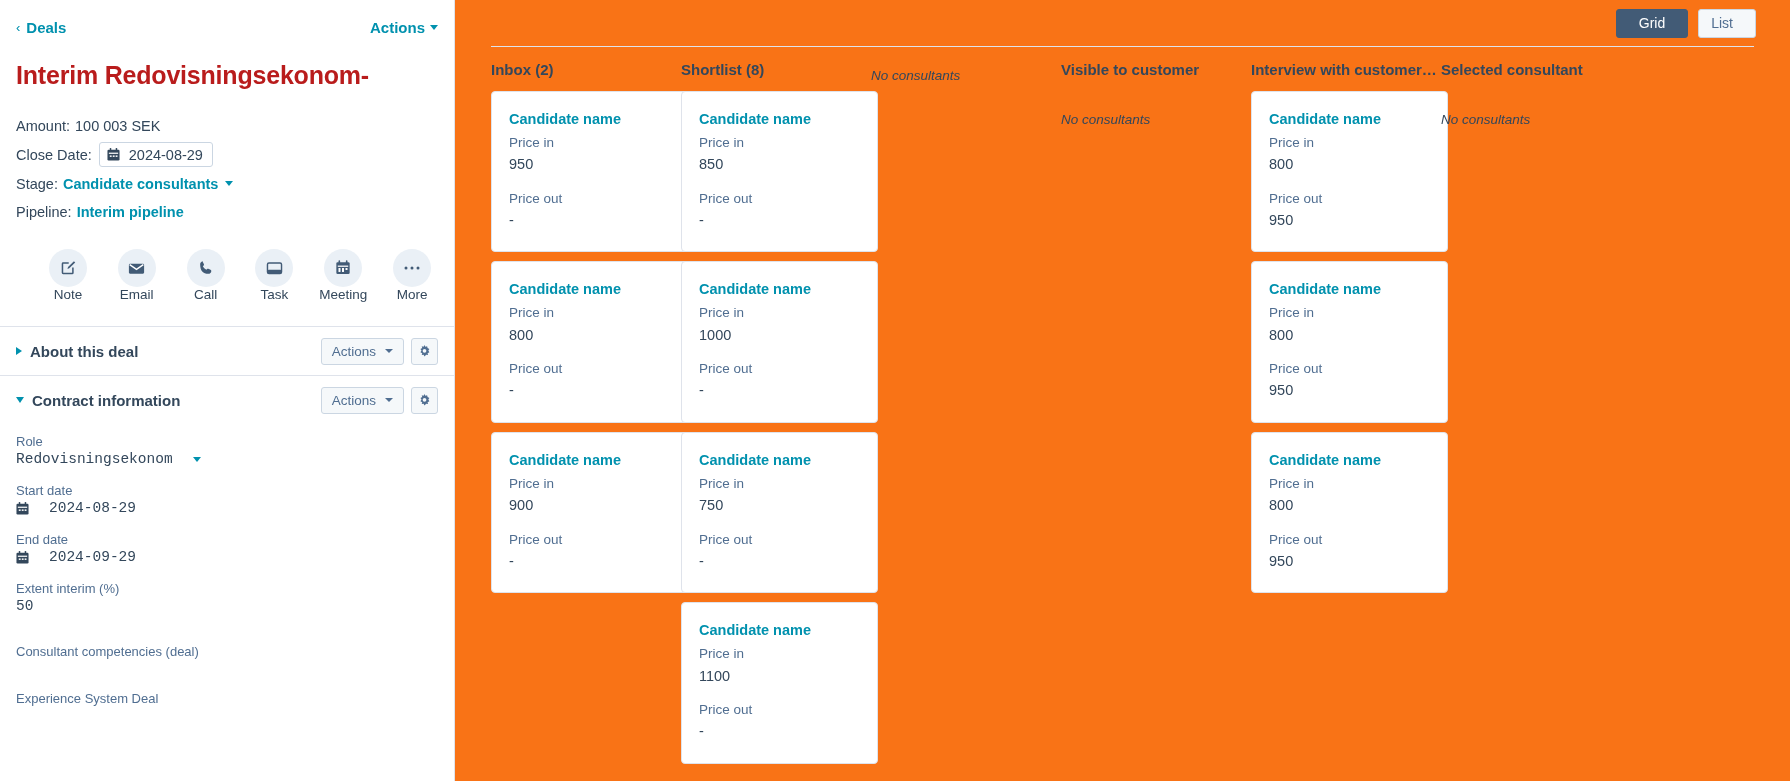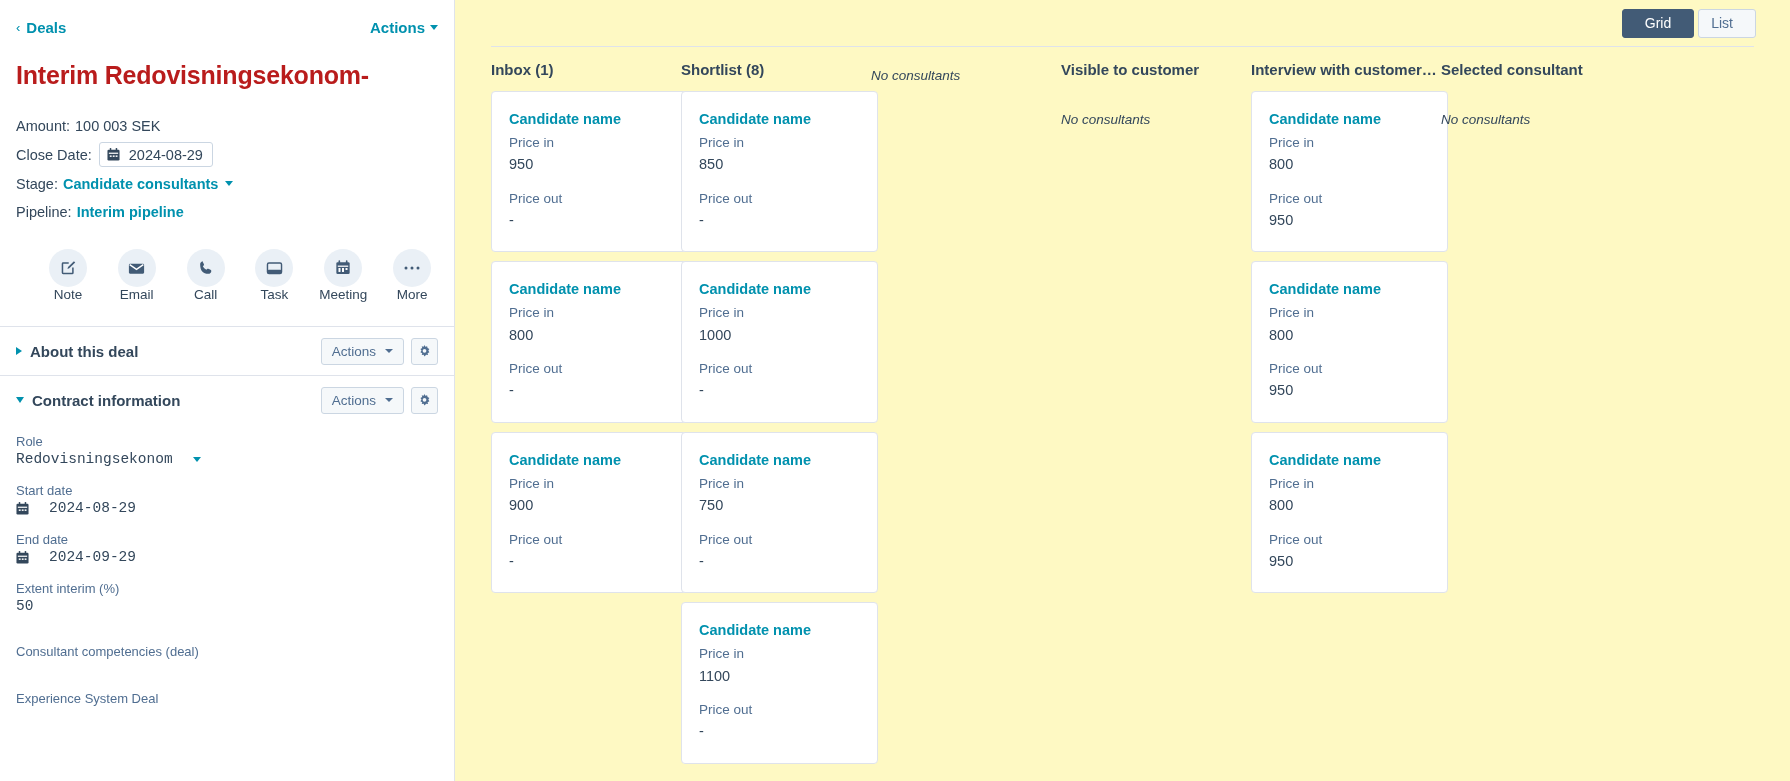--- a/index.html
+++ b/index.html
@@ -66,30 +66,30 @@
     display: flex; align-items: center; justify-content: center; cursor: pointer; margin-left: 7px; }
   .caret-sm { width: 0; height: 0; border-left: 4px solid transparent; border-right: 4px solid transparent; border-top: 4.5px solid #506e91; }
 
   .fields { padding: 10px 16px 0 16px; }
   .f-label { font-size: 13px; color: #506e91; margin-bottom: 2px; }
   .f-val { font-size: 14.5px; color: #33475b; display: flex; align-items: center; gap: 20px; margin-bottom: 16px; font-family: Liberation Mono, monospace; }
   .f-val.drop { color: #33475b; cursor: pointer; }
   .f-gap { height: 14px; }
 
   
-  .board { flex: 1; height: 781px; position: relative; background: #fef9c3; overflow: hidden; }
+  .board { flex: 1; height: 781px; position: relative; background: #f97316; overflow: hidden; }
   .board-toolbar { height: 46px; display: flex; align-items: center; justify-content: flex-end; padding-right: 34px; }
   .seg { display: flex; }
   .seg-btn {
     border: 1px solid #cbd6e2; font-size: 14px; padding: 0 22px; height: 29px;
     display: flex; align-items: center; justify-content: center; cursor: pointer;
     background: #f5f8fa; color: #506e91;
   }
   .seg-btn.first { border-radius: 3px; }
-  .seg-btn.last { border-radius: 3px; margin-left: 4px; padding-left: 12px; }
+  .seg-btn.last { border-radius: 3px; margin-left: 10px; padding-left: 12px; }
   .seg-btn.active { background: #425b76; color: #fff; border-color: #425b76; font-weight: normal; }
 
   .board-div { height: 1px; background: #dfe3eb; margin: 0 36px 0 36px; }
 
   .cols { display: flex; padding-left: 36px; padding-top: 0; height: 735px; }
   .col { width: 190px; flex: 0 0 190px; margin-right: 0; }
   .col-head { font-size: 15px; font-weight: bold; color: #33475b; height: 44px; display: flex; align-items: center;
     white-space: nowrap; overflow: hidden; text-overflow: ellipsis; }
   .col-body { padding-top: 0; }
   .card {
@@ -310,21 +310,21 @@
         <div class="seg-btn first active">Grid</div>
         <div class="seg-btn last">List</div>
       </div>
     </div>
 
     <div class="board-div"></div>
 
     <div class="cols">
 
       <div class="col">
-        <div class="col-head">Inbox (1)</div>
+        <div class="col-head">Inbox (2)</div>
         <div class="col-body">
           <div class="card">
             <div class="cand-name">Candidate name</div>
             <div class="p-label">Price in</div>
             <div class="p-val">950</div>
             <div class="p-label">Price out</div>
             <div class="p-val last">-</div>
           </div>
           <div class="card">
             <div class="cand-name">Candidate name</div>

